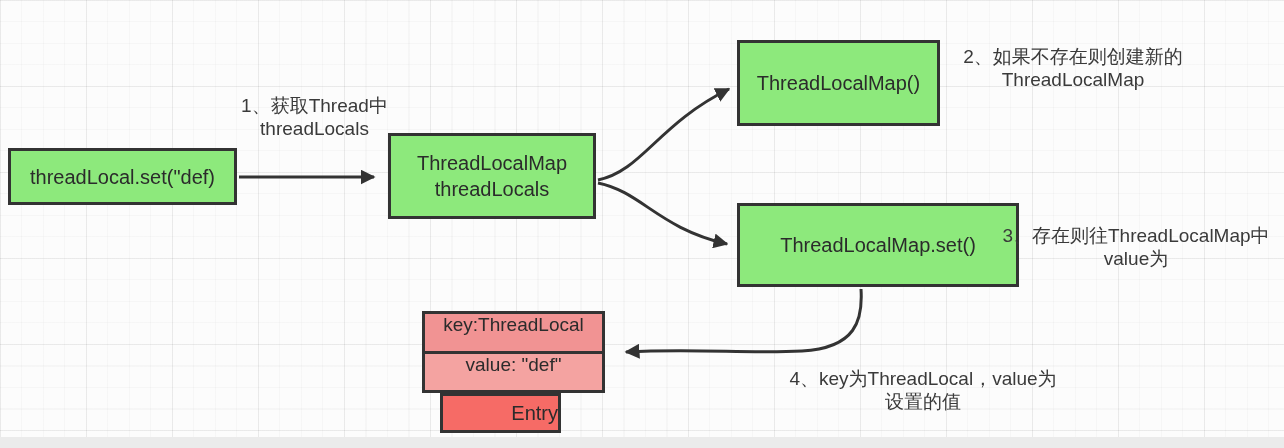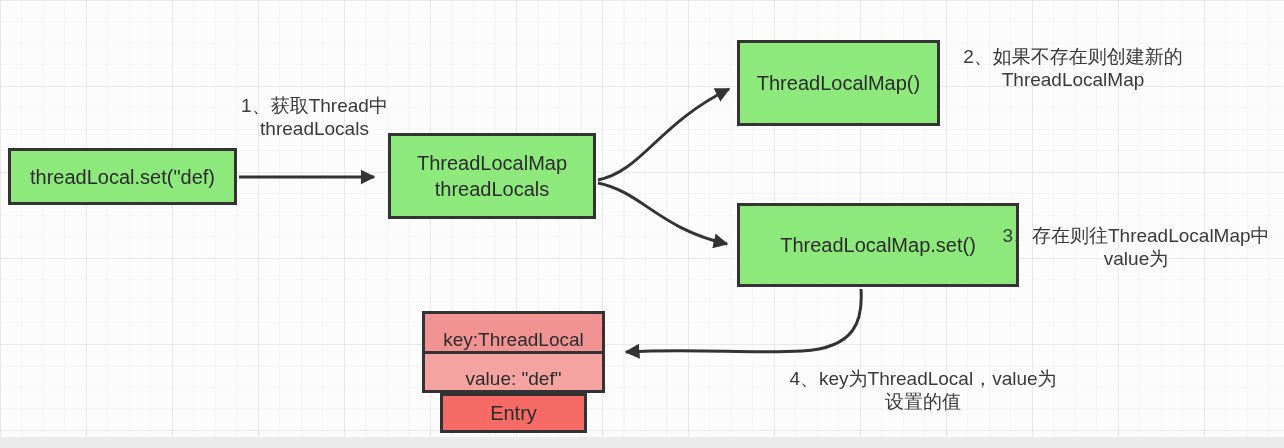--- a/index.html
+++ b/index.html
@@ -45,30 +45,30 @@
   .node-thread-locals{left:388px;top:133px;width:208px;height:86px;}
   .node-map-ctor{left:737px;top:40px;width:203px;height:86px;}
   .node-map-set{left:737px;top:203px;width:282px;height:84px;}
   .entry-stack{
     position:absolute;left:422px;top:311px;width:183px;height:82px;
     box-sizing:border-box;border:3px solid var(--node-border);
     background:var(--entry-row-fill);
     display:flex;flex-direction:column;
   }
   .entry-row{
-    flex:1;display:flex;align-items:flex-end;justify-content:center;
+    flex:1;display:flex;align-items:flex-start;justify-content:center;
     color:var(--text);font-size:19px;white-space:nowrap;
   }
   .entry-row.key{border-bottom:3px solid var(--node-border);background:#f19393;}
   .entry-row.value{background:#f4a3a1;}
   .entry-box{
-    position:absolute;left:440px;top:393px;width:147px;height:40px;
+    position:absolute;left:440px;top:393px;width:121px;height:40px;
     box-sizing:border-box;border:3px solid var(--node-border);
     background:var(--entry-fill);
-    display:flex;align-items:center;justify-content:center;
+    display:flex;align-items:center;justify-content:flex-end;
     color:var(--text);font-size:20px;
   }
   .note{
     position:absolute;
     color:#3a3a3a;
     font-size:19px;line-height:23px;
     text-align:center;
     white-space:nowrap;
   }
   .note-1{left:222px;top:94px;width:185px;}

